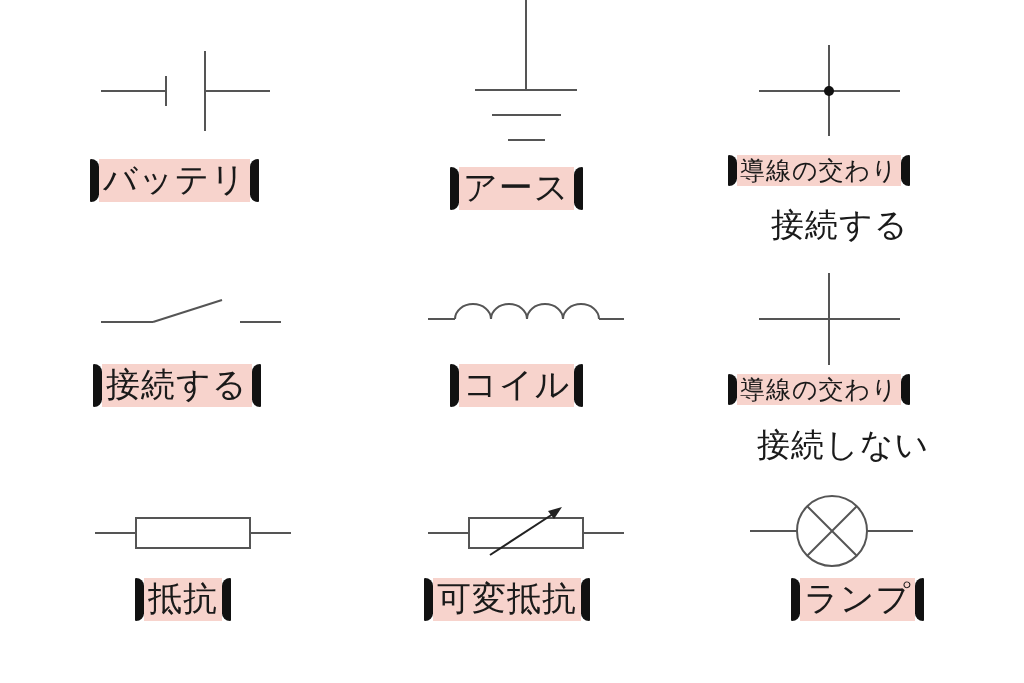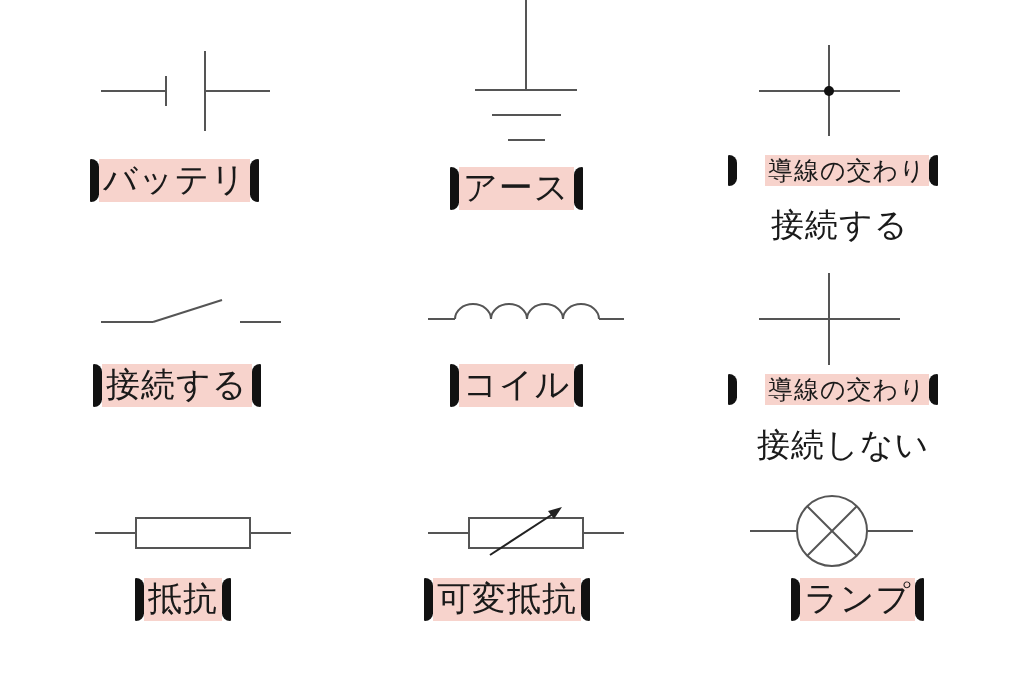--- a/index.html
+++ b/index.html
@@ -6,21 +6,21 @@
   body { width: 1024px; height: 683px; position: relative; overflow: hidden;
          font-family: "DejaVu Sans", "Liberation Sans", sans-serif; color: #1a1a1a; }
   svg.symbols { position: absolute; left: 0; top: 0; width: 1024px; height: 683px; }
   .label { position: absolute; white-space: nowrap; line-height: 1; display: flex; align-items: stretch; }
   .label .br { background: #111; color: #111; width: 9px; border-radius: 0; }
   .label .br.l { border-radius: 0 10px 10px 0 / 0 50% 50% 0; }
   .label .br.l { border-radius: 2px 14px 14px 2px; }
   .label .br.r { border-radius: 14px 2px 2px 14px; }
   .label .txt { background: #f7d3cc; padding: 3px 4px 6px 4px; color: #1a1a1a; letter-spacing: 1px; }
   .big .txt { font-size: 34px; }
-  .small .txt { font-size: 25px; padding: 3px 3px 3px 3px; margin-left: 28px; }
+  .small .txt { font-size: 25px; padding: 3px 3px 3px 3px; }
   .sub { position: absolute; font-size: 33px; color: #1a1a1a; white-space: nowrap; letter-spacing: 1px; }
 </style>
 </head>
 <body>
 
 <svg class="symbols" viewBox="0 0 1024 683" xmlns="http://www.w3.org/2000/svg">
   <g stroke="#555555" stroke-width="2" fill="none" stroke-linecap="butt">
 
     <g>
       <line x1="101" y1="91" x2="166" y2="91"></line>

